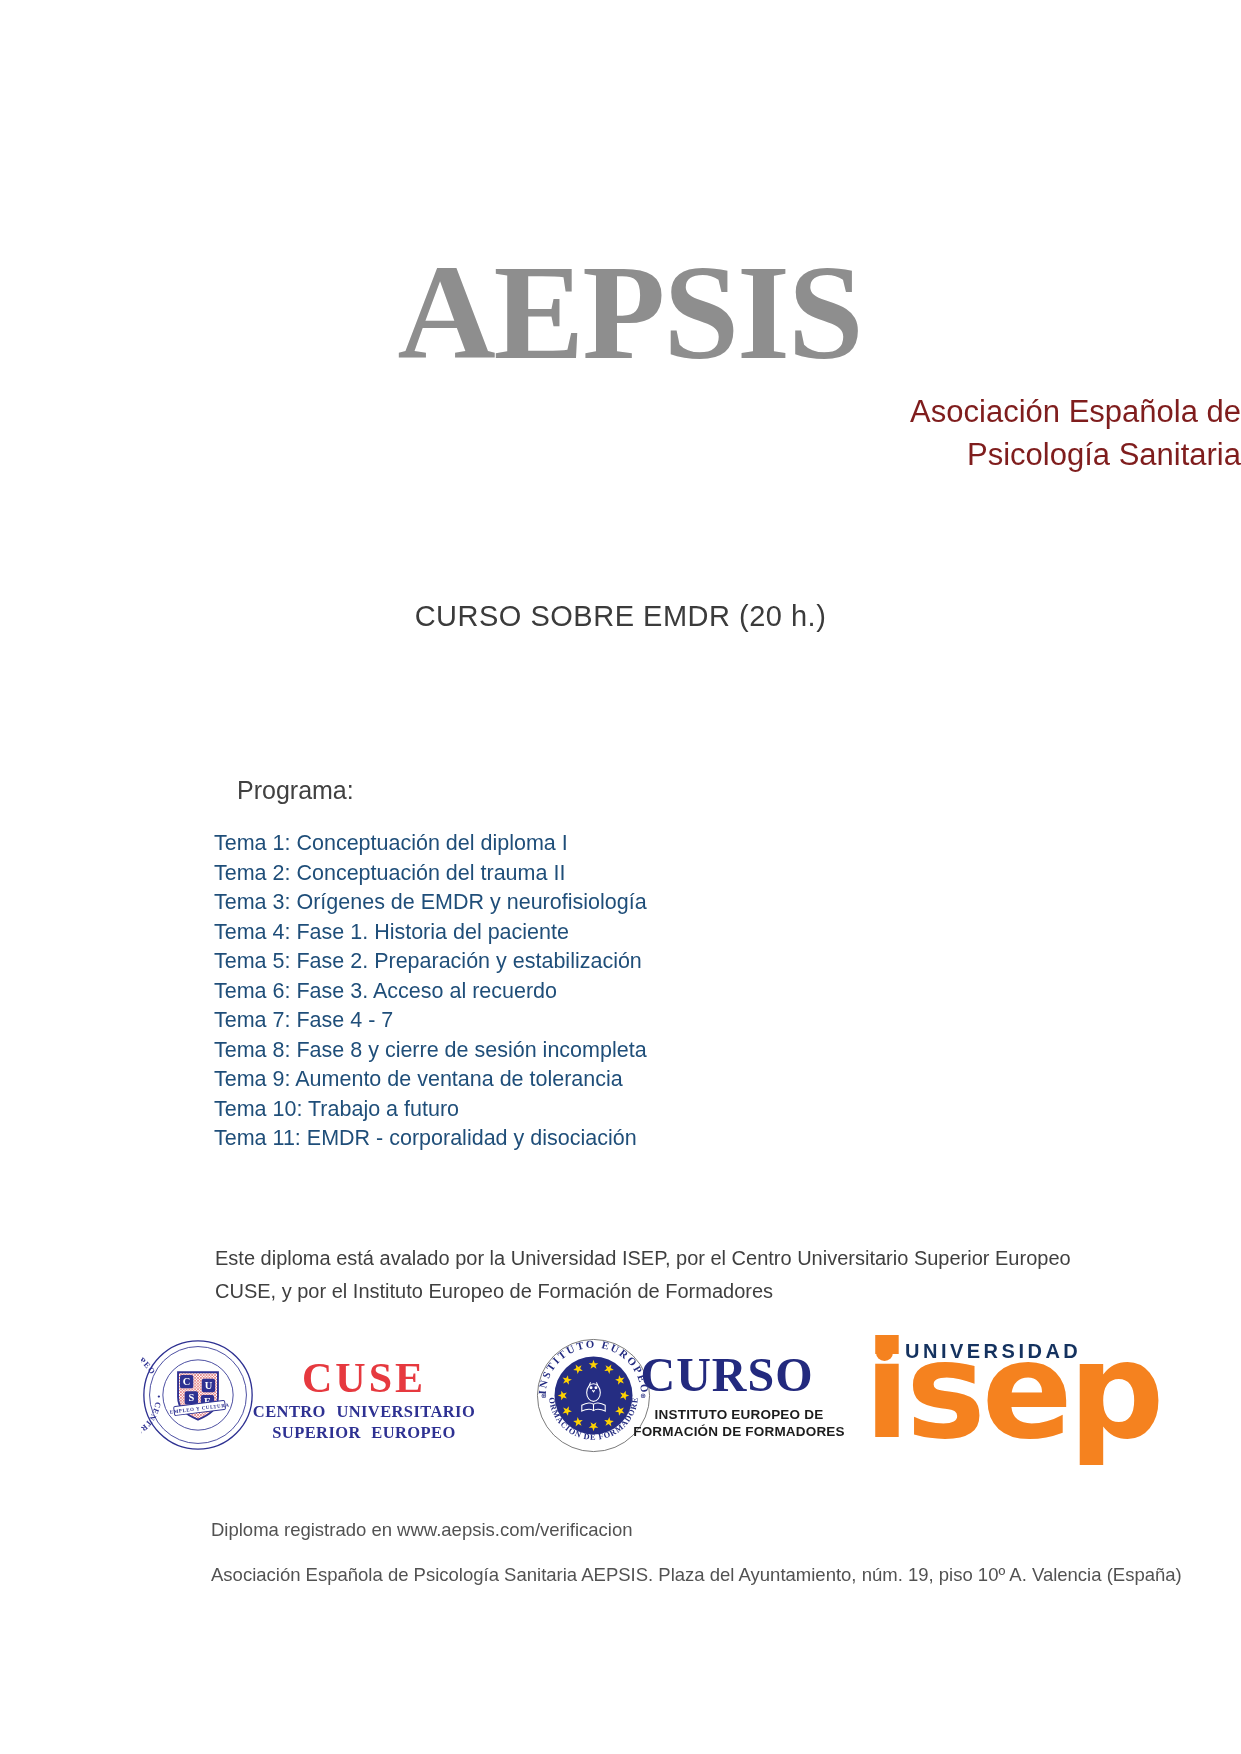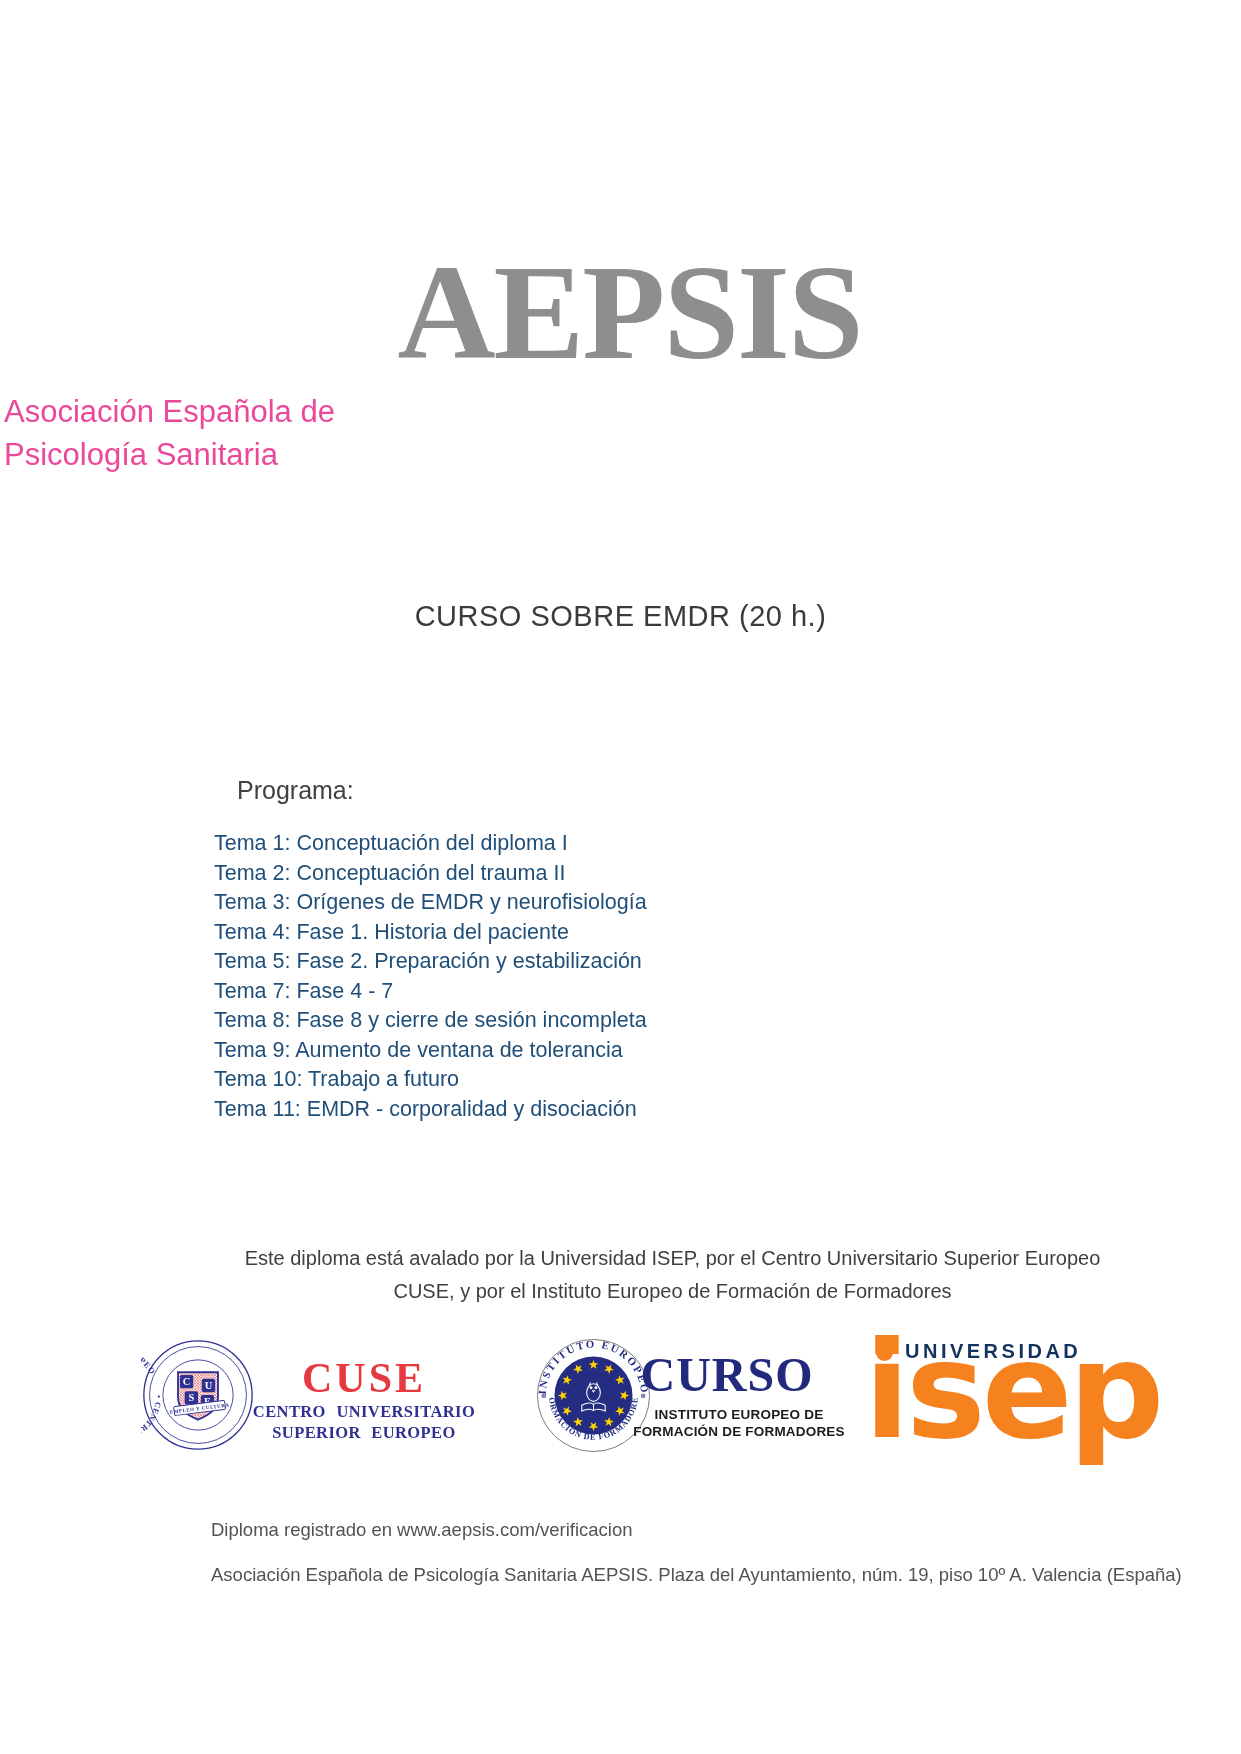--- a/index.html
+++ b/index.html
@@ -10,36 +10,36 @@
   }
   .abs{position:absolute;}
 
   
   .aepsis-logo{
     top:206px;left:0;width:100%;text-align:center;padding-left:18px;box-sizing:border-box;
     font-family:"Liberation Serif","DejaVu Serif",serif;font-weight:bold;
     font-size:136px;line-height:1;color:#8E8E8E;letter-spacing:-2px;
   }
   .aepsis-subtitle{
-    top:352px;left:0;width:100%;text-align:left;padding-left:4px;box-sizing:border-box;
-    font-size:31px;line-height:43px;color:#ec4899;
+    top:352px;left:0;width:100%;text-align:right;padding-left:4px;box-sizing:border-box;
+    font-size:31px;line-height:43px;color:#7f1d1d;
   }
 
   
   .course-title{
     top:562px;left:0;width:100%;text-align:center;
     font-size:29px;color:#3B3B3B;letter-spacing:0.5px;font-weight:normal;margin:0;
   }
 
   
   .program-heading{top:738px;left:237px;font-size:25px;color:#414141;}
   .program-list{top:791px;left:214px;font-size:21.5px;line-height:29.5px;color:#1F4E79;}
 
   
-  .endorsement{top:1204px;left:215px;width:915px;font-size:20px;line-height:33px;color:#3F3F3F;text-align:center;}
+  .endorsement{top:1204px;left:215px;width:915px;font-size:20px;line-height:33px;color:#3F3F3F;}
 
   
   .cuse-seal{top:1300px;left:141px;}
   .cuse-text{top:1318px;left:250px;width:228px;text-align:center;font-family:"Liberation Serif","DejaVu Serif",serif;}
   .cuse-word{font-size:42px;font-weight:bold;color:#E6393F;letter-spacing:3px;line-height:44px;}
   .cuse-line{font-size:16.5px;font-weight:bold;color:#2E3192;line-height:21px;word-spacing:6px;letter-spacing:0.4px;}
   .cuse-line.first{margin-top:1px;}
 
   .ieff-seal{top:1299px;left:535px;}
   .ieff-word{
@@ -79,20 +79,21 @@
 
   <h1 class="abs course-title">CURSO SOBRE EMDR (20 h.)</h1>
 
   <div class="abs program-heading">Programa:</div>
   <div class="abs program-list" id="program-list">
       <div class="program-item">Tema 1: Conceptuación del diploma I</div>
       <div class="program-item">Tema 2: Conceptuación del trauma II</div>
       <div class="program-item">Tema 3: Orígenes de EMDR y neurofisiología</div>
       <div class="program-item">Tema 4: Fase 1. Historia del paciente</div>
       <div class="program-item">Tema 5: Fase 2. Preparación y estabilización</div>
+      <div class="program-item">Tema 6: Fase 3. Acceso al recuerdo</div>
       <div class="program-item">Tema 7: Fase 4 - 7</div>
       <div class="program-item">Tema 8: Fase 8 y cierre de sesión incompleta</div>
       <div class="program-item">Tema 9: Aumento de ventana de tolerancia</div>
       <div class="program-item">Tema 10: Trabajo a futuro</div>
       <div class="program-item">Tema 11: EMDR - corporalidad y disociación</div>
     </div>
 
   <div class="abs endorsement">Este diploma está avalado por la Universidad ISEP, por el Centro Universitario Superior Europeo CUSE, y por el Instituto Europeo de Formación de Formadores</div>
 
   <svg class="abs cuse-seal" width="114" height="114" viewBox="-60 -60 120 120">

